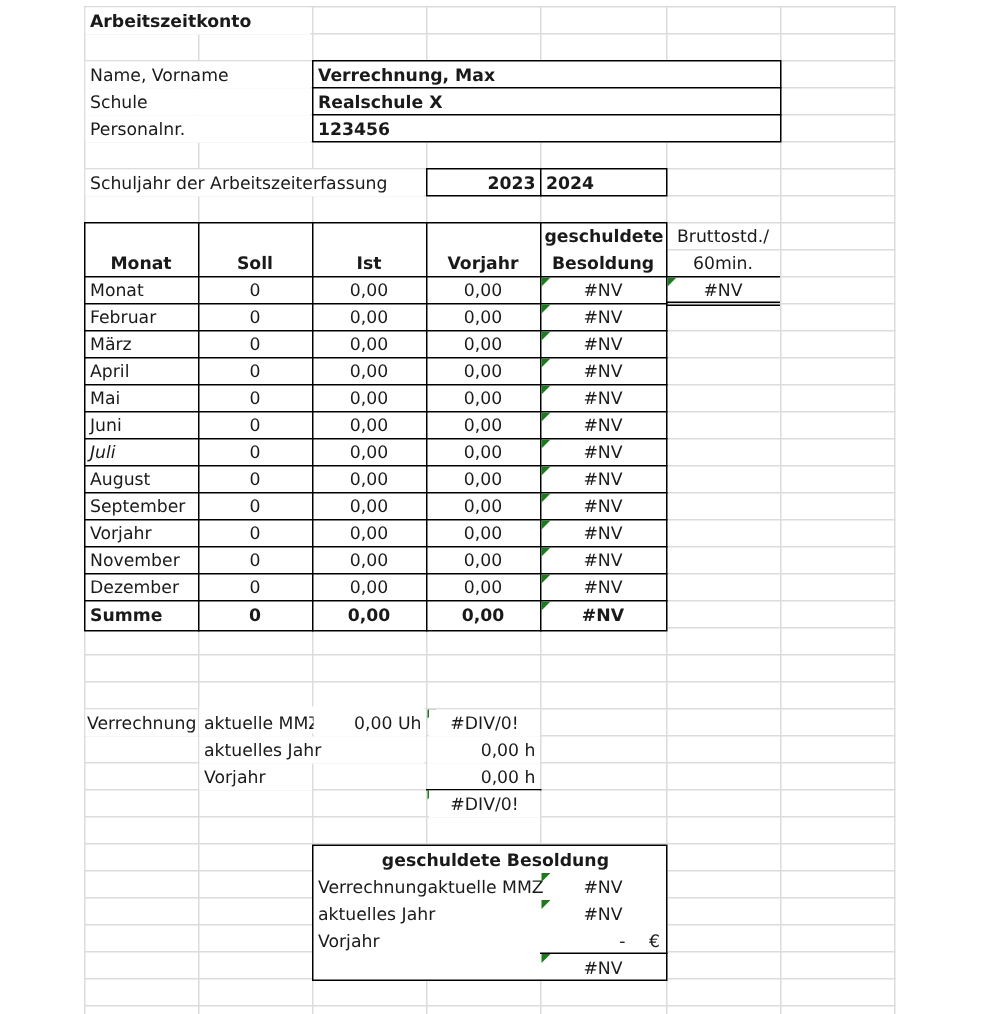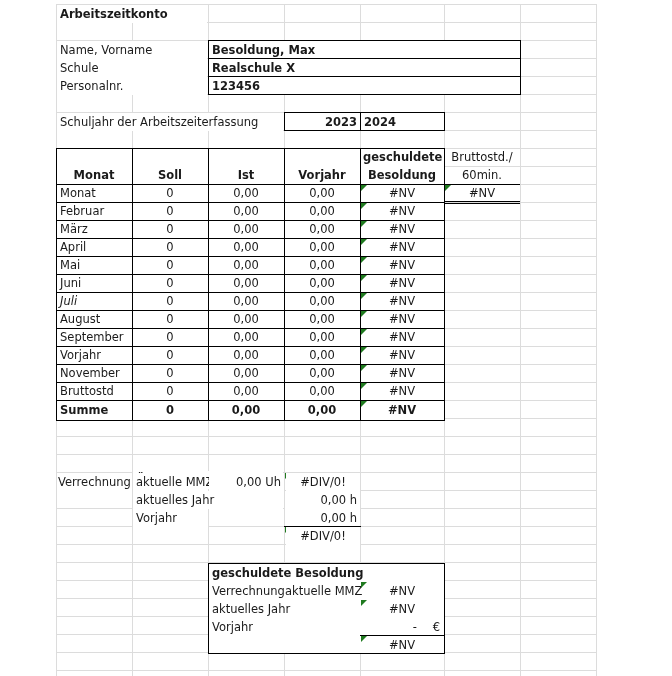--- a/index.html
+++ b/index.html
@@ -70,21 +70,21 @@
 
 <div class="c b wbg" style="left:57px;top:5px;width:150px;">Arbeitszeitkonto</div>
 
 <div class="c wbg" style="left:57px;top:41px;width:150px;">Name, Vorname</div>
 <div class="c wbg" style="left:57px;top:59px;width:150px;">Schule</div>
 <div class="c wbg" style="left:57px;top:77px;width:150px;">Personalnr.</div>
 
 <div class="box wbg" style="left:208px;top:40px;width:313px;height:55px;"></div>
 <div class="line" style="left:208px;top:58px;width:313px;height:1px;"></div>
 <div class="line" style="left:208px;top:76px;width:313px;height:1px;"></div>
-<div class="c b" style="left:209px;top:41px;width:300px;">Besoldung, Max</div>
+<div class="c b" style="left:209px;top:41px;width:300px;">Verrechnung, Max</div>
 <div class="c b" style="left:209px;top:59px;width:300px;">Realschule X</div>
 <div class="c b" style="left:209px;top:77px;width:300px;">123456</div>
 
 <div class="c wbg" style="left:57px;top:113px;width:226px;">Schuljahr der Arbeitszeiterfassung</div>
 <div class="box wbg" style="left:284px;top:112px;width:161px;height:19px;"></div>
 <div class="line" style="left:360px;top:112px;width:1px;height:19px;"></div>
 <div class="c b r" style="left:285px;top:113px;width:75px;">2023</div>
 <div class="c b" style="left:361px;top:113px;width:80px;">2024</div>
 
 <div class="box wbg" style="left:56px;top:148px;width:389px;height:273px;"></div>
@@ -203,21 +203,21 @@
 </div>
 <div>
   <div class="c" style="left:57px;top:364px;width:75px;">November</div>
   <div class="c ctr" style="left:132px;top:364px;width:76px;">0</div>
   <div class="c ctr" style="left:208px;top:364px;width:76px;">0,00</div>
   <div class="c ctr" style="left:284px;top:364px;width:76px;">0,00</div>
   <div class="tri" style="left:361px;top:365px;"></div>
   <div class="c ctr" style="left:360px;top:364px;width:84px;">#NV</div>
 </div>
 <div>
-  <div class="c" style="left:57px;top:382px;width:75px;">Bruttostd</div>
+  <div class="c" style="left:57px;top:382px;width:75px;">Dezember</div>
   <div class="c ctr" style="left:132px;top:382px;width:76px;">0</div>
   <div class="c ctr" style="left:208px;top:382px;width:76px;">0,00</div>
   <div class="c ctr" style="left:284px;top:382px;width:76px;">0,00</div>
   <div class="tri" style="left:361px;top:383px;"></div>
   <div class="c ctr" style="left:360px;top:382px;width:84px;">#NV</div>
 </div>
 <div>
   <div class="c b" style="left:57px;top:401px;width:75px;">Summe</div>
   <div class="c b ctr" style="left:132px;top:401px;width:76px;">0</div>
   <div class="c b ctr" style="left:208px;top:401px;width:76px;">0,00</div>
@@ -234,21 +234,21 @@
 <div class="c ctr wbg" style="left:286px;top:473px;width:74px;">#DIV/0!</div>
 <div class="c wbg" style="left:133px;top:491px;width:150px;">aktuelles Jahr</div>
 <div class="c r wbg" style="left:285px;top:491px;width:75px;">0,00 h</div>
 <div class="c wbg" style="left:133px;top:509px;width:75px;">Vorjahr</div>
 <div class="c r wbg" style="left:285px;top:509px;width:75px;">0,00 h</div>
 <div class="line" style="left:284px;top:526px;width:77px;height:1px;"></div>
 <div class="tri" style="left:285px;top:527px;"></div>
 <div class="c ctr wbg" style="left:286px;top:527px;width:74px;">#DIV/0!</div>
 
 <div class="box wbg" style="left:208px;top:563px;width:237px;height:91px;"></div>
-<div class="c b" style="left:209px;top:564px;width:200px;">geschuldete Besoldung</div>
+<div class="c b" style="left:209px;top:564px;width:200px;text-align:right;">geschuldete Besoldung</div>
 <div class="c" style="left:209px;top:582px;width:75px;">Verrechnung</div>
 <div class="c" style="left:284px;top:582px;width:76px;padding:0 1px;">aktuelle MMZ</div>
 <div class="tri" style="left:361px;top:582px;"></div>
 <div class="c ctr" style="left:360px;top:582px;width:84px;">#NV</div>
 <div class="c" style="left:209px;top:600px;width:150px;">aktuelles Jahr</div>
 <div class="tri" style="left:361px;top:600px;"></div>
 <div class="c ctr" style="left:360px;top:600px;width:84px;">#NV</div>
 <div class="c" style="left:209px;top:618px;width:75px;">Vorjahr</div>
 <div class="c r" style="left:380px;top:618px;width:40px;">-</div>
 <div class="c r" style="left:420px;top:618px;width:23px;">€</div>

